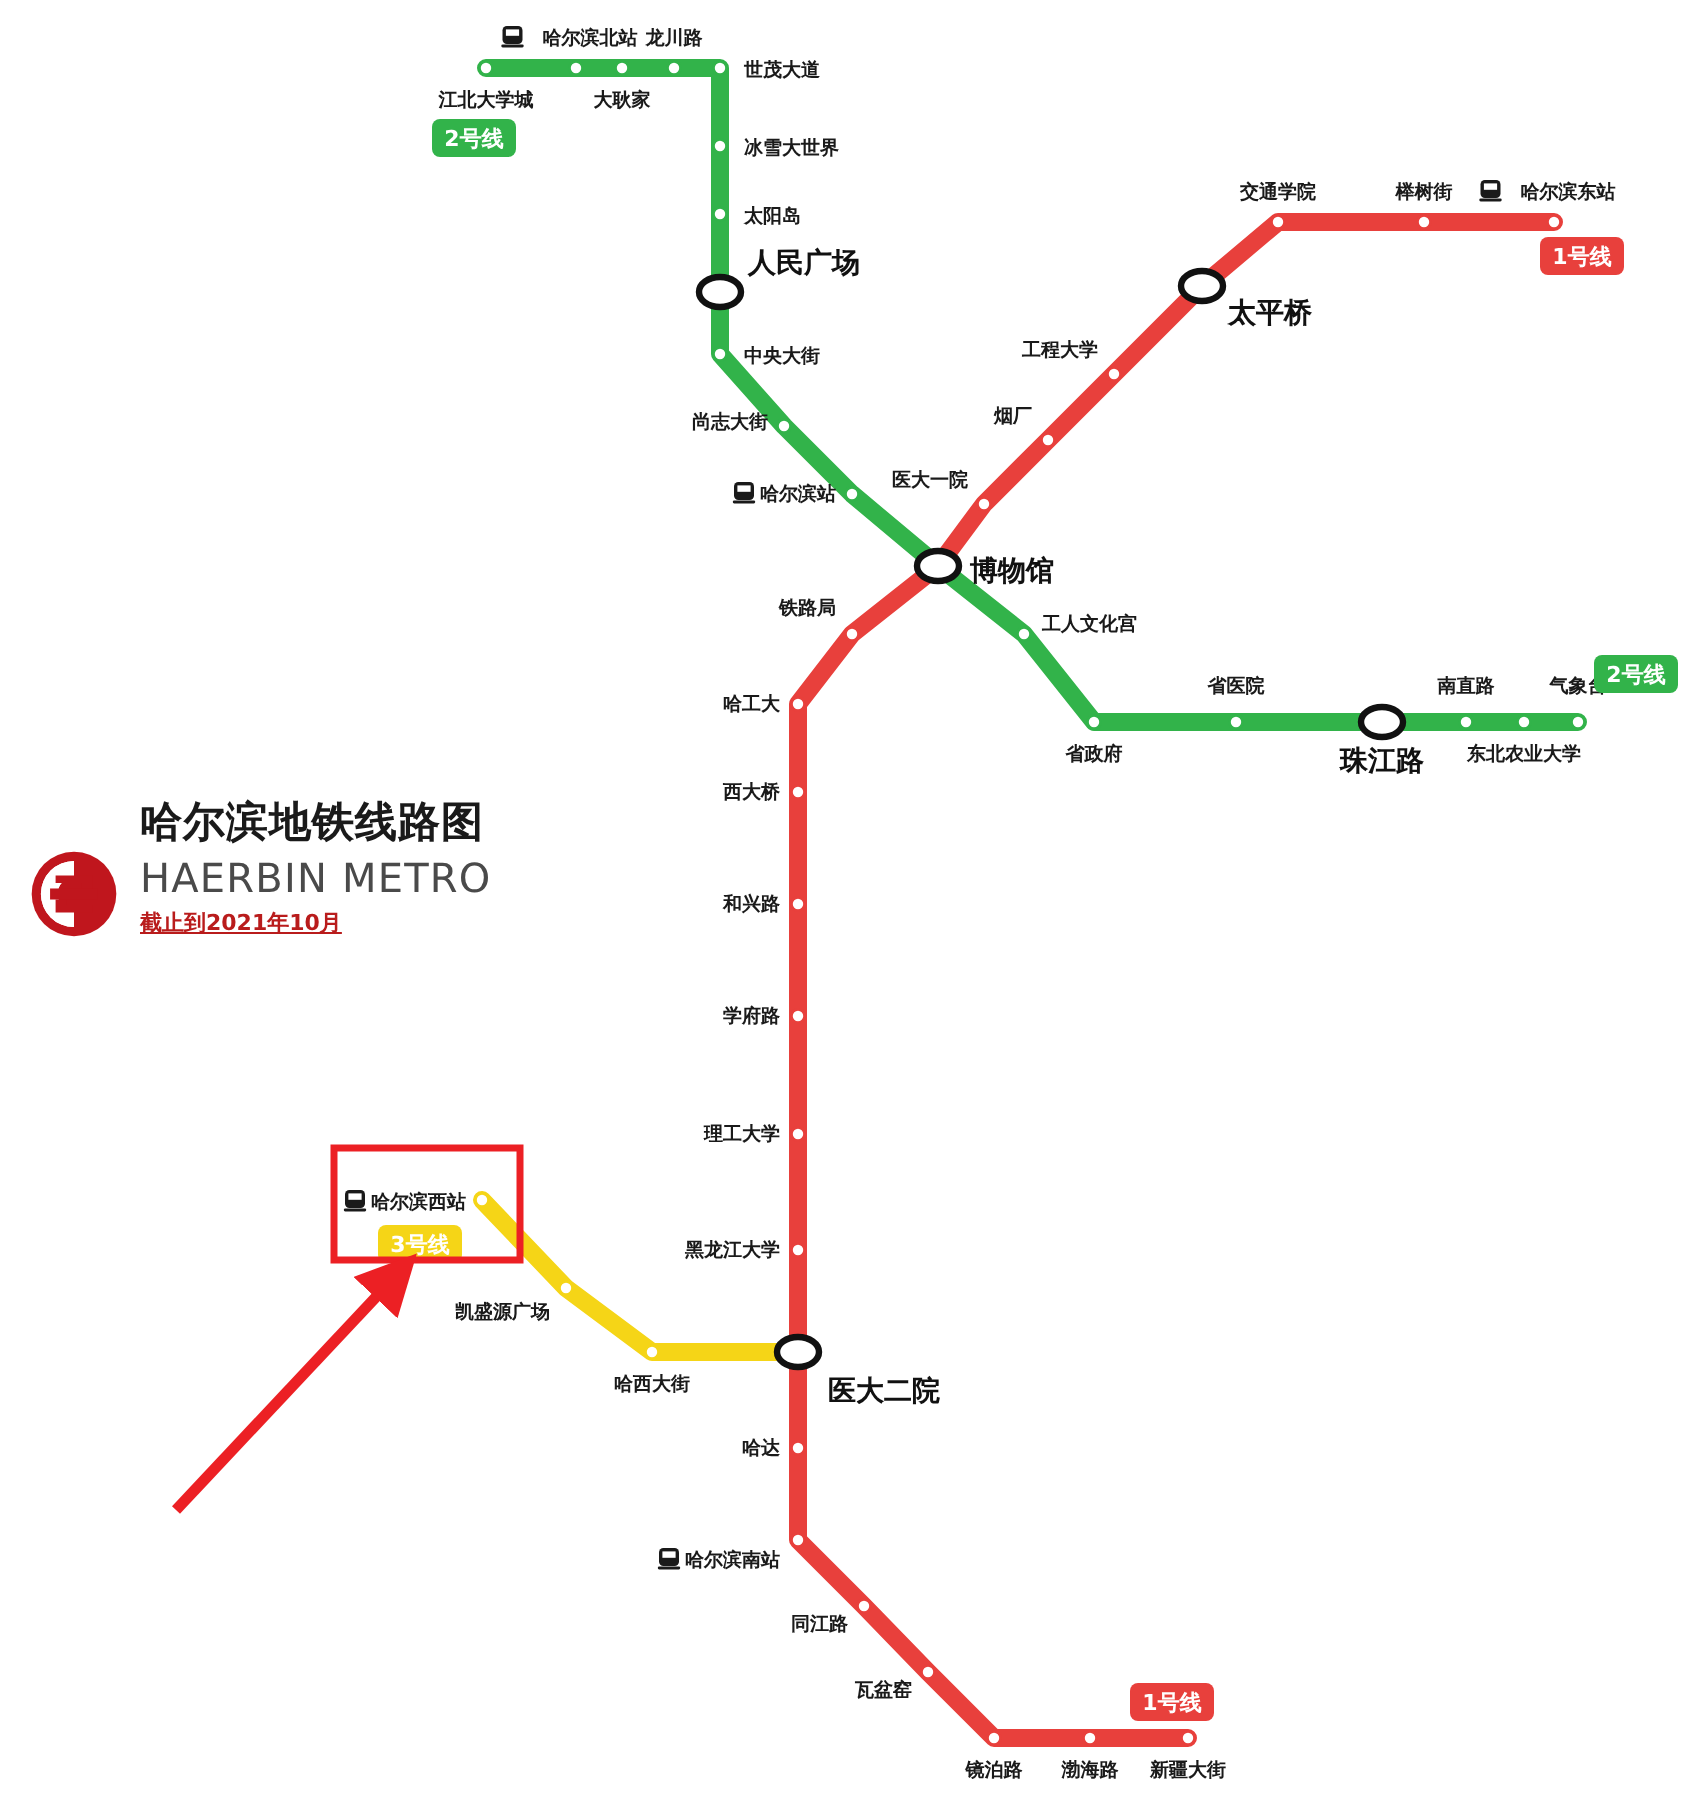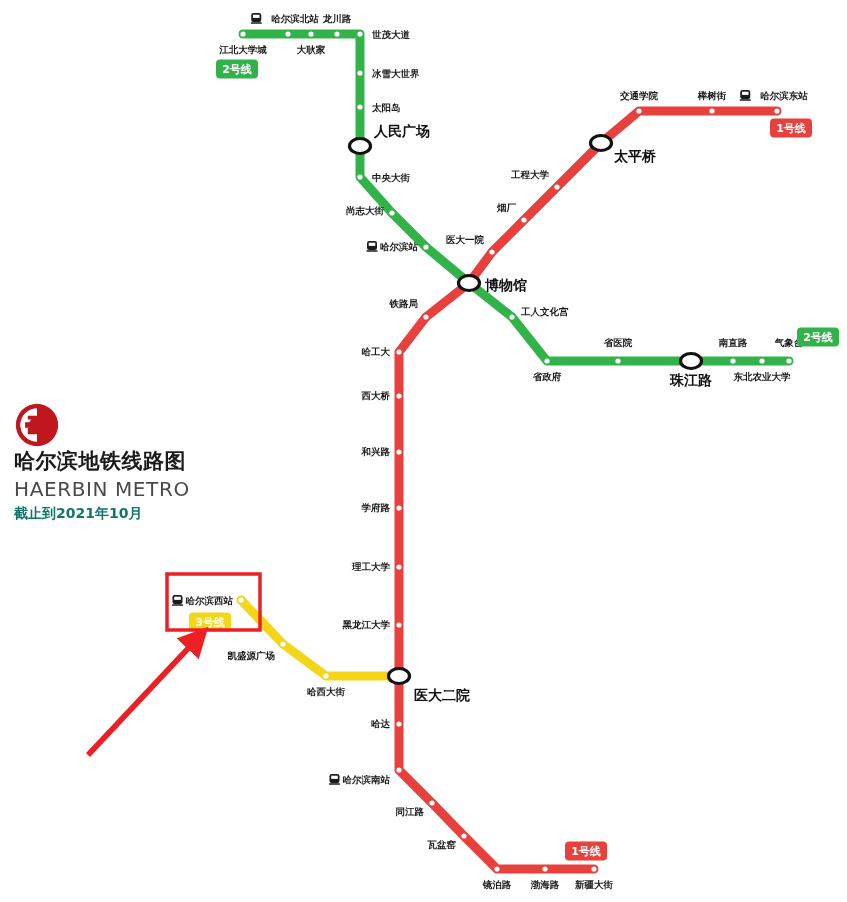--- a/index.html
+++ b/index.html
@@ -5,26 +5,26 @@
   * { box-sizing: border-box; margin: 0; padding: 0; }
   html, body {
     width: 847px; height: 902px;
     background: #ffffff;
     font-family: "DejaVu Sans", "Liberation Sans", sans-serif;
     overflow: hidden;
   }
   #map-root { position: relative; width: 847px; height: 902px; background: #fff; }
   #metro-svg { position: absolute; left: 0; top: 0; }
 
-  .title-block { position: absolute; left: 14px; top: 398px; display: flex; align-items: flex-start; flex-direction: column; }
+  .title-block { position: absolute; left: 14px; top: 398px; display: flex; align-items: flex-end; }
   .logo-wrap { width: 46px; height: 46px; margin-right: 10px; margin-top: 4px; }
   .title-text { display: flex; flex-direction: column; }
   .title-cn { font-size: 21px; font-weight: bold; color: #1a1a1a; line-height: 1.25; letter-spacing: 0.5px; }
   .title-en { font-size: 20px; color: #4a4a4a; line-height: 1.5; letter-spacing: 0.6px; }
-  .title-date { font-size: 14px; font-weight: bold; color: #0f766e; line-height: 1.4; }
+  .title-date { font-size: 11px; font-weight: bold; color: #b91c1c; line-height: 1.4; text-decoration: underline; }
 
   .svg-label { font-family: "DejaVu Sans", "Liberation Sans", sans-serif; font-size: 9.5px; fill: #1a1a1a; font-weight: bold; }
   .svg-label-big { font-family: "DejaVu Sans", "Liberation Sans", sans-serif; font-size: 14px; fill: #111; font-weight: bold; }
   .badge-text { font-family: "DejaVu Sans", "Liberation Sans", sans-serif; font-size: 11px; fill: #ffffff; font-weight: bold; }
 </style>
 </head>
 <body>
 
 <div id="map-root">
 

